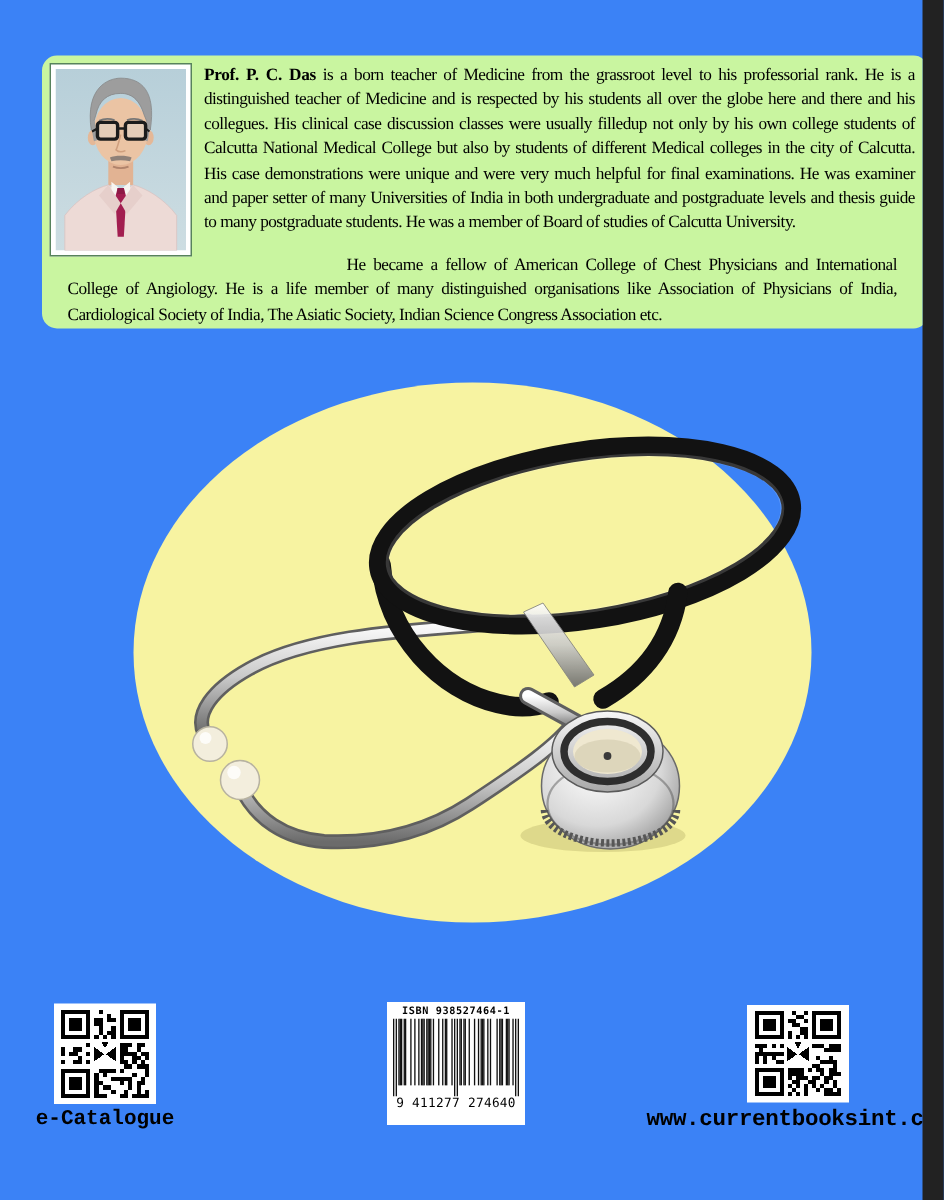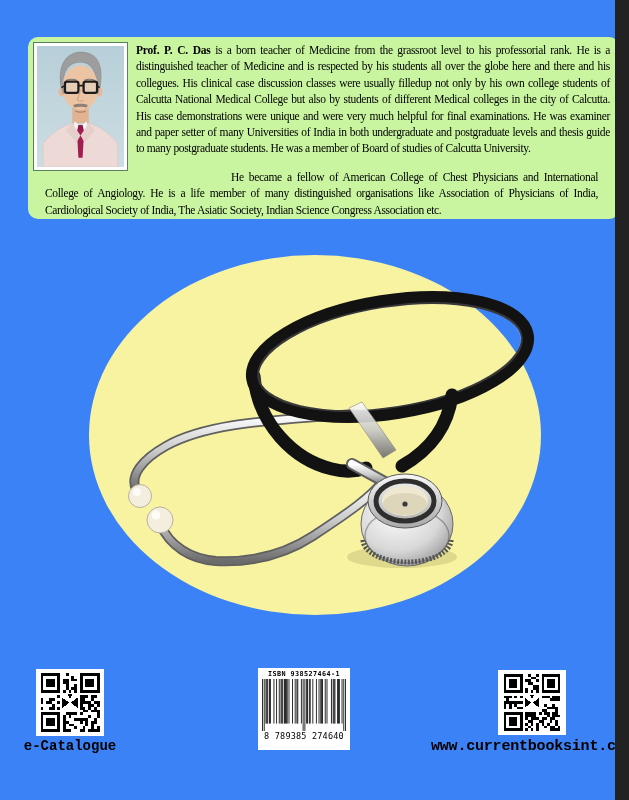--- a/index.html
+++ b/index.html
@@ -301,21 +301,21 @@
         <rect x="80" y="0" width="1" height="48"></rect>
         <rect x="81" y="0" width="1" height="48"></rect>
         <rect x="82" y="0" width="1" height="48"></rect>
         <rect x="85" y="0" width="1" height="48"></rect>
         <rect x="86" y="0" width="1" height="48"></rect>
         <rect x="87" y="0" width="1" height="48"></rect>
         <rect x="90" y="0" width="1" height="48"></rect>
         <rect x="92" y="0" width="1" height="56"></rect>
         <rect x="94" y="0" width="1" height="56"></rect>
       </svg>
-    <div class="digits">8 789385 274640</div>
+    <div class="digits">9 411277 274640</div>
   </div>
 
   <div class="qr-box qr-right">
     <svg viewBox="0 0 21 21" class="qr-grid">
         <rect x="0" y="0" width="7" height="1"></rect>
         <rect x="0" y="6" width="7" height="1"></rect>
         <rect x="0" y="1" width="1" height="5"></rect>
         <rect x="6" y="1" width="1" height="5"></rect>
         <rect x="2" y="2" width="3" height="3"></rect>
         <rect x="14" y="0" width="7" height="1"></rect>

